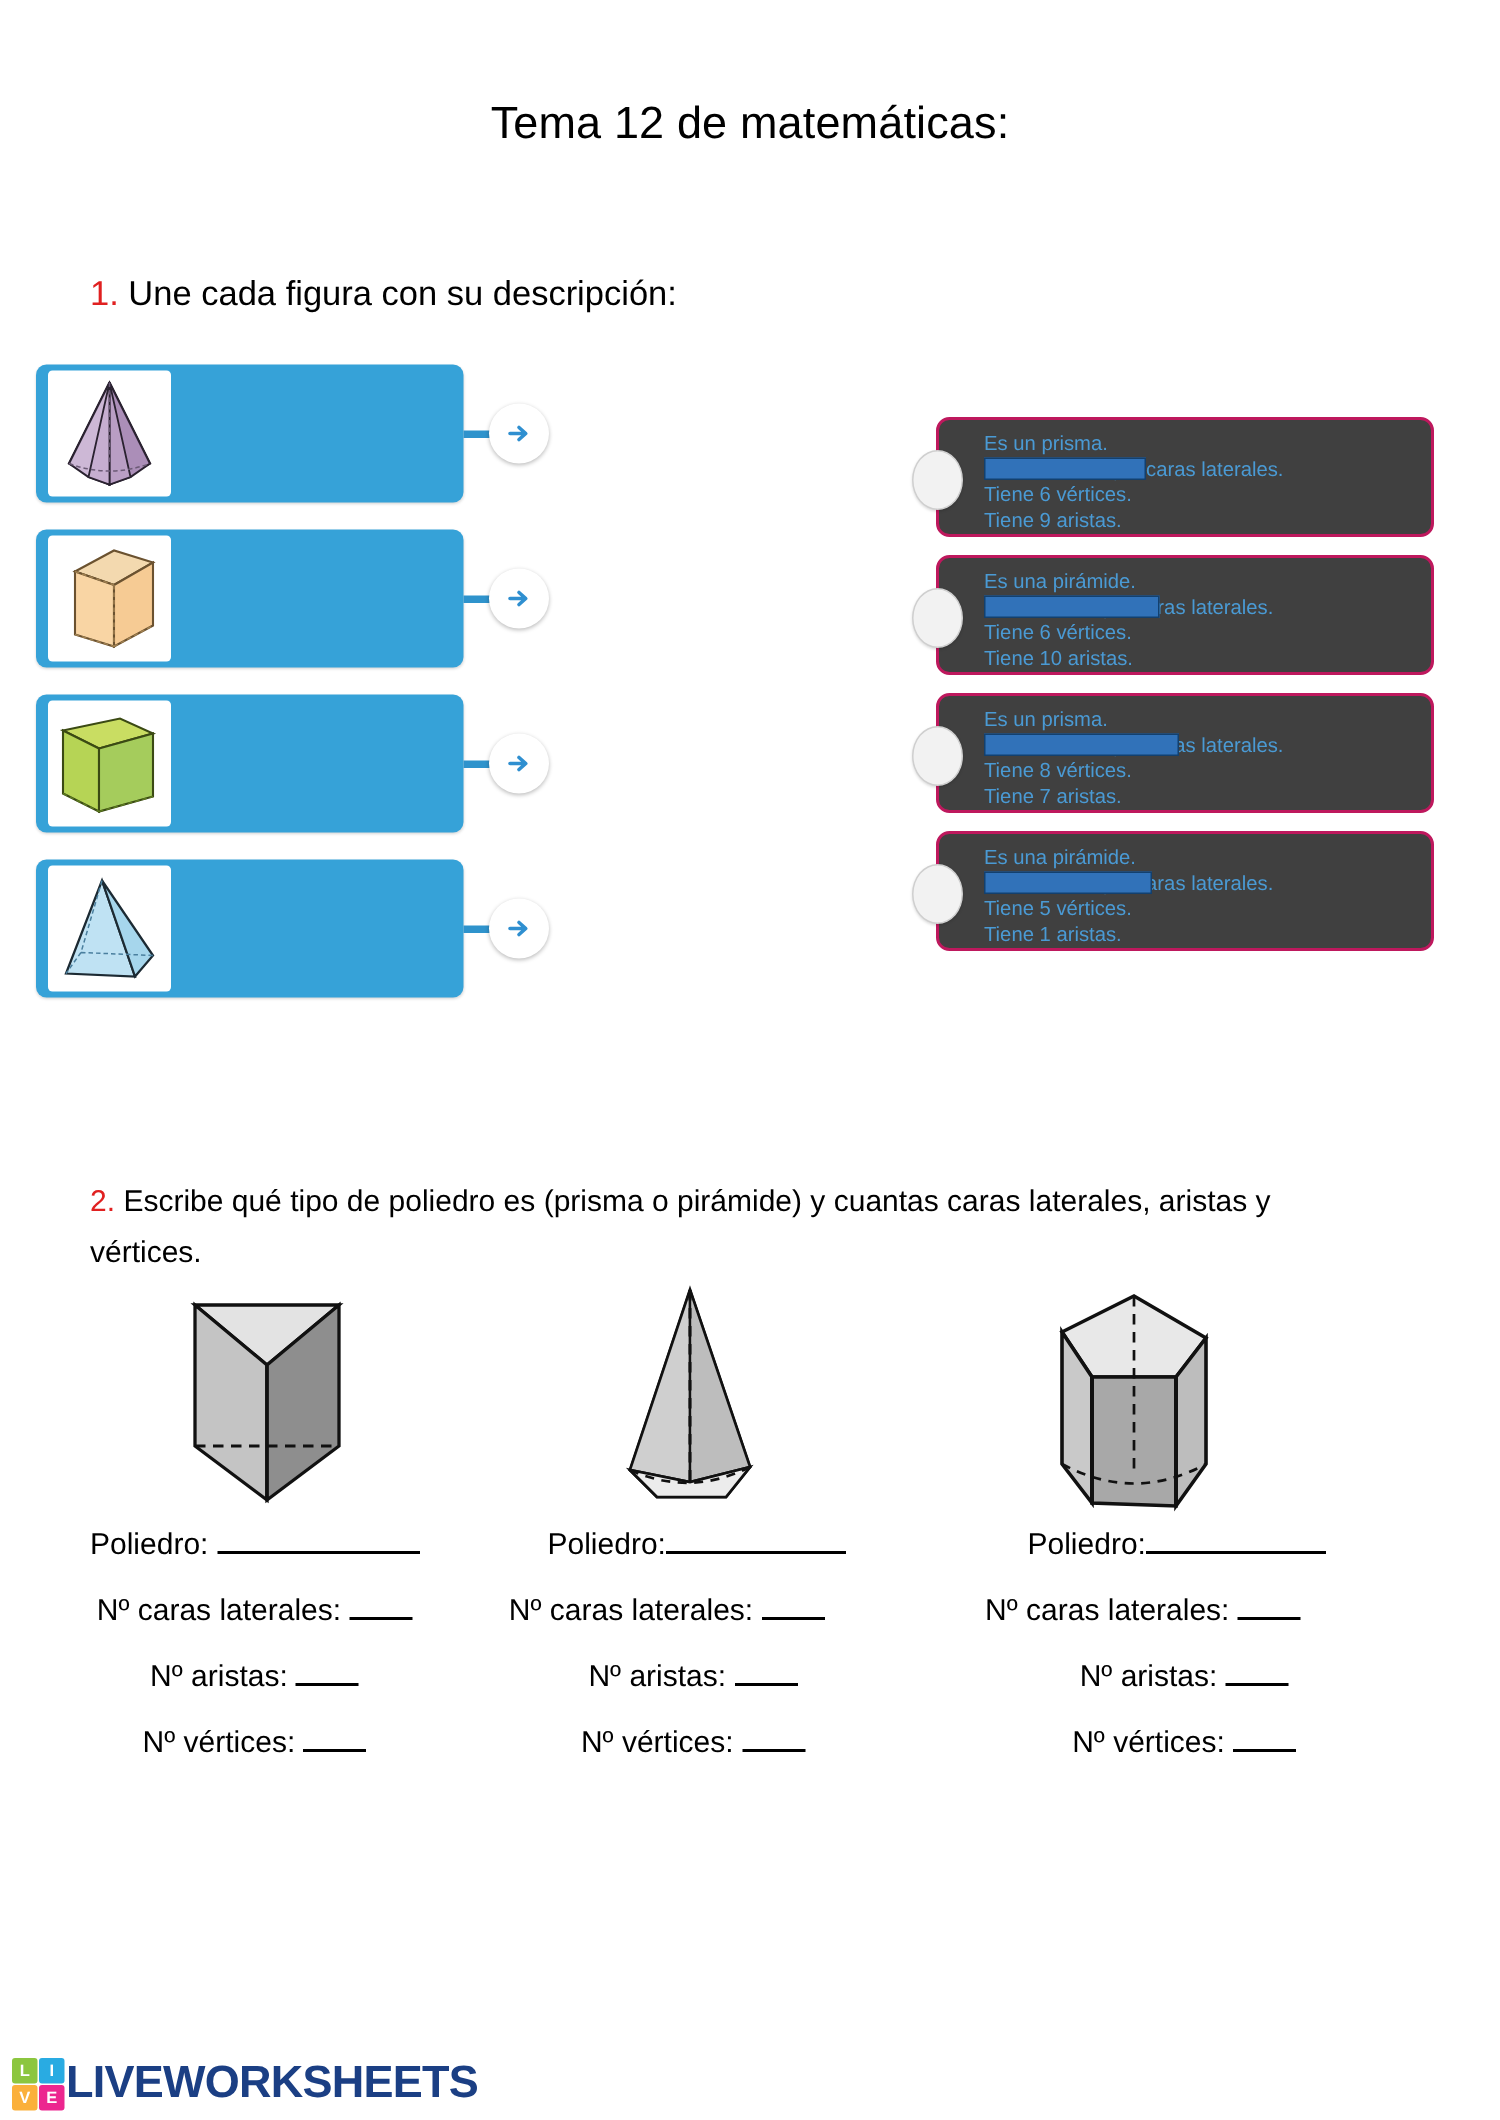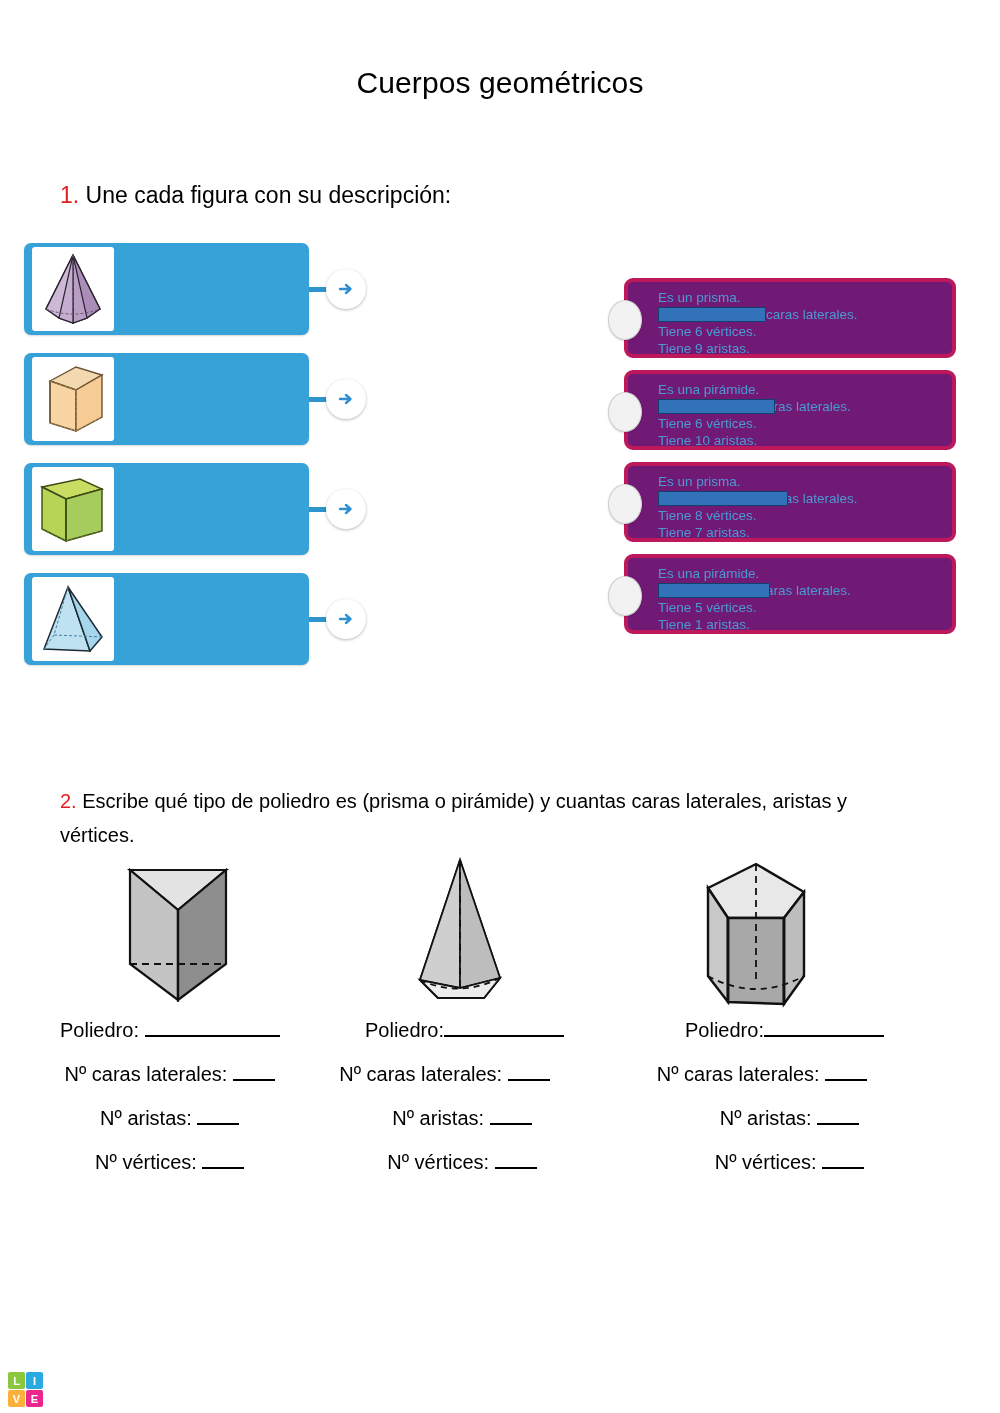--- a/index.html
+++ b/index.html
@@ -108,22 +108,22 @@
   .desc-row {
     position: relative;
     height: 92px;
   }
   .desc-card {
     position: absolute;
     left: 16px;
     top: 0;
     width: 332px;
     height: 80px;
-    background: #701a75;
-    border: 4px solid #be185d;
+    background: #404040;
+    border: 2px solid #be185d;
     border-radius: 9px;
     box-sizing: border-box;
   }
   .desc-knob {
     position: absolute;
     left: 0px;
     top: 22px;
     width: 32px;
     height: 38px;
     border-radius: 50%;
@@ -239,21 +239,21 @@
     font-weight: bold;
     color: #1b3f84;
     letter-spacing: -0.5px;
     margin-left: 2px;
   }
 </style>
 </head>
 <body>
 
 <div class="title-block">
-  <div class="title-line">Cuerpos geométricos</div>
+  <div class="title-line">Tema 12 de matemáticas:</div>
 </div>
 
 <div class="ex1-heading">
   <span class="num-red">1.</span>
   <span>Une cada figura con su descripción:</span>
 </div>
 
 <div class="match-left">
 
   <div class="fig-row">
@@ -505,13 +505,14 @@
 
 </div>
 
 <div class="footer-logo">
   <div class="logo-grid">
     <div class="logo-cell lc-1">L</div>
     <div class="logo-cell lc-2">I</div>
     <div class="logo-cell lc-3">V</div>
     <div class="logo-cell lc-4">E</div>
   </div>
+  <div class="logo-word">LIVEWORKSHEETS</div>
 </div>
 
 </body></html>

